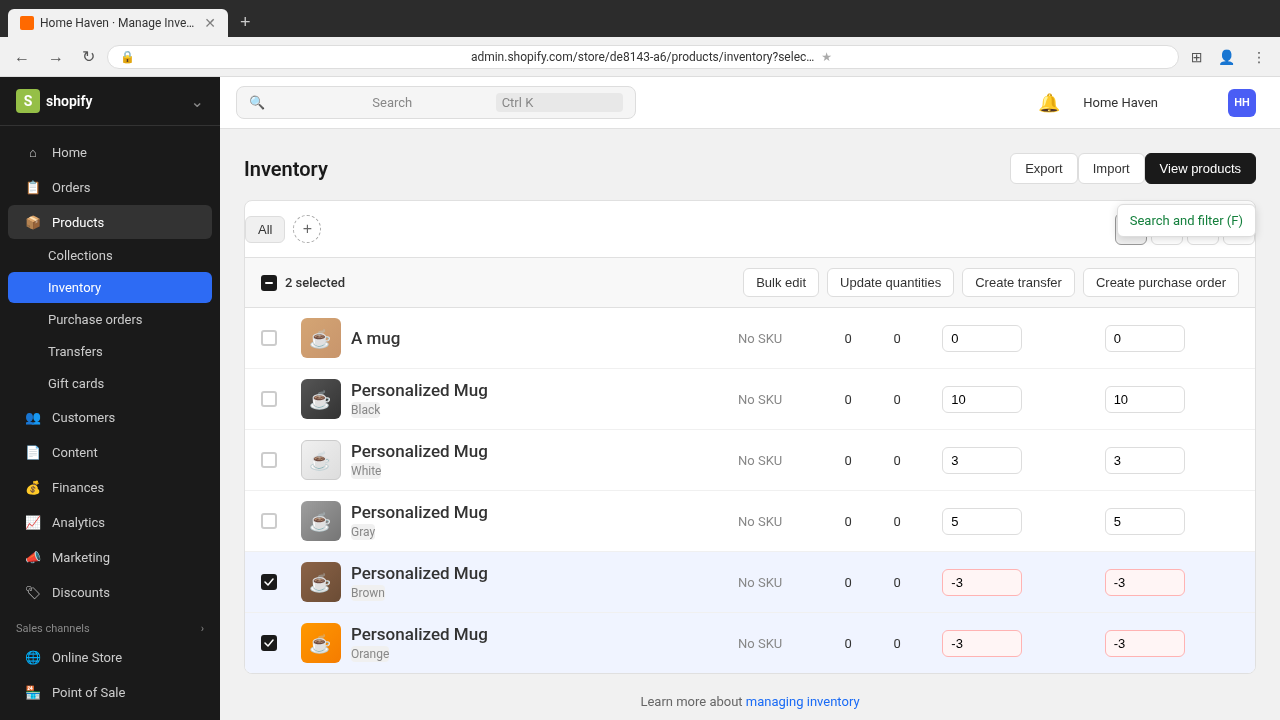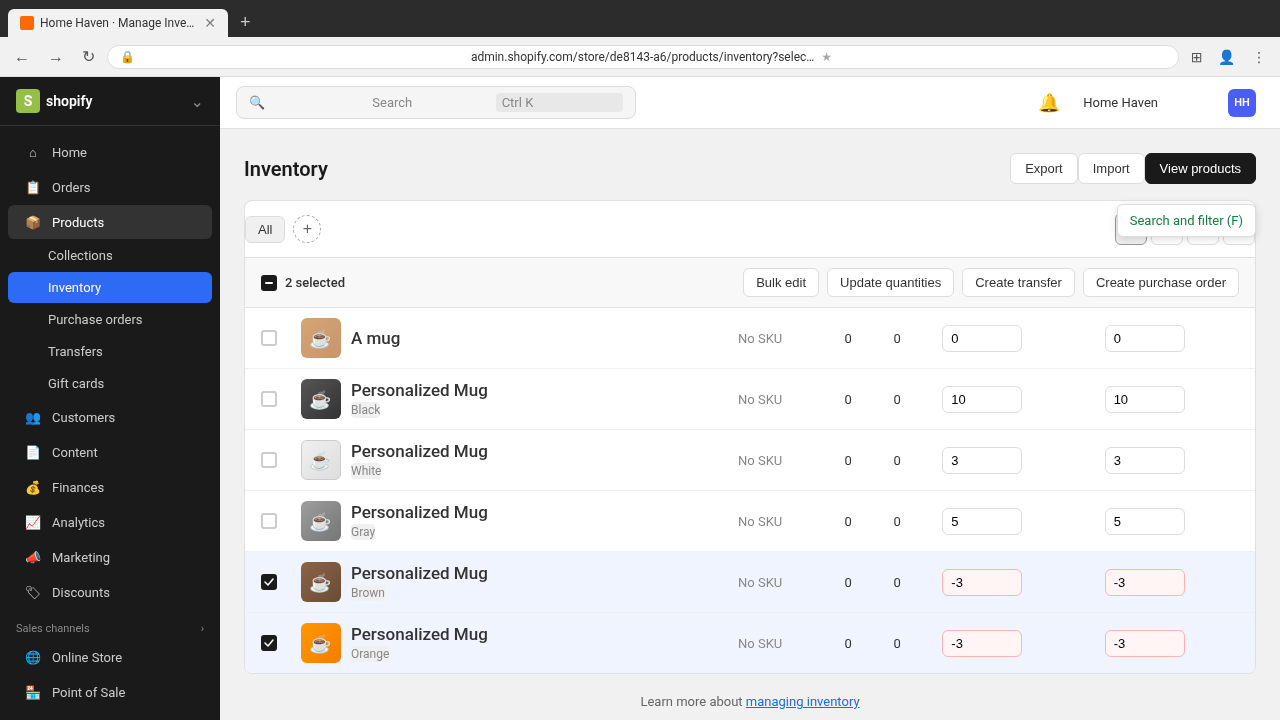--- a/index.html
+++ b/index.html
@@ -87,21 +87,21 @@
 
     .qty-input { width: 80px; padding: 5px 8px; border: 1px solid #ddd; border-radius: 6px; font-size: 13px; text-align: left; }
     .qty-input.negative { border-color: #ffb3b3; background: #fff5f5; }
 
     
     .cb { width: 16px; height: 16px; border: 2px solid #ccc; border-radius: 3px; cursor: pointer; flex-shrink: 0; display: flex; align-items: center; justify-content: center; }
     .cb.checked { background: #1a1a1a; border-color: #1a1a1a; }
 
     
     .page-footer { text-align: center; padding: 20px; font-size: 13px; color: #666; }
-    .page-footer a { color: #1a6bf5; text-decoration: underline; cursor: pointer; }
+    .page-footer a { color: #1a6bf5; cursor: pointer; }
 
     
     .mug-img { width: 40px; height: 40px; border-radius: 6px; background: linear-gradient(135deg, #d4a574 0%, #c8956c 100%); display: flex; align-items: center; justify-content: center; font-size: 18px; }
   </style>
 </head>
 <body>
 
 <div>
   <div class="browser-tab-bar">
     <div class="browser-tab active">

